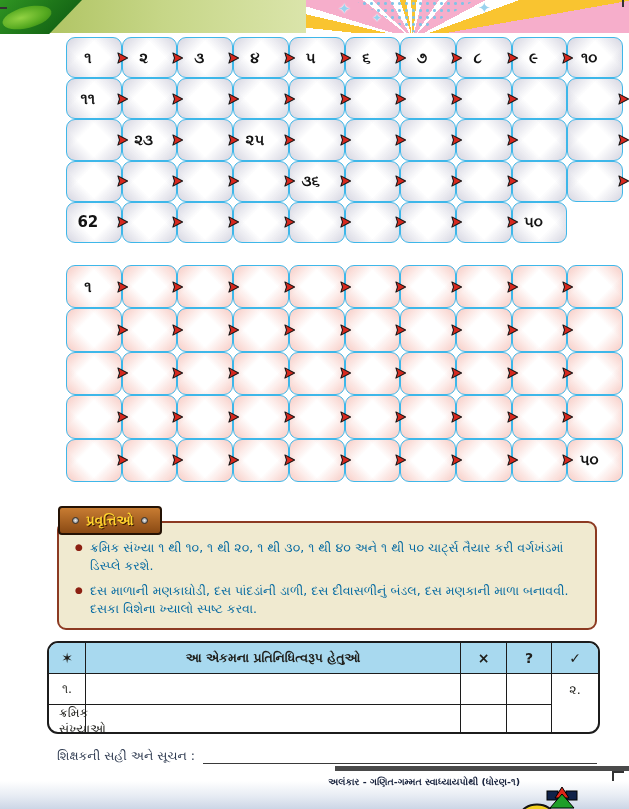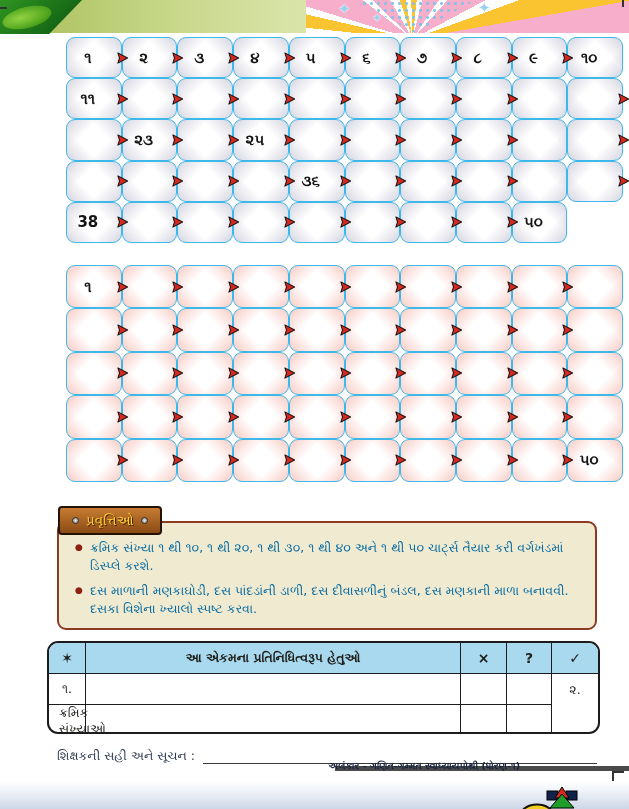--- a/index.html
+++ b/index.html
@@ -61,21 +61,21 @@
     linear-gradient(315deg,rgba(234,112,92,.36),transparent 33%);}
   .num{padding-right:12px;}
   .arrow{position:absolute;right:-8px;top:50%;transform:translateY(-50%);
     z-index:5;line-height:0;}
 
   
   .activities{position:absolute;left:57px;top:521px;width:540px;height:109px;
     background:#f0ead0;border:2.5px solid #8c3a22;border-radius:9px;box-sizing:border-box;}
   .act-sign{position:absolute;left:-1px;top:-17px;height:25px;padding:0 12px;
     background:linear-gradient(#c87c32,#8a4a14);border:2px solid #241204;border-radius:4px;
-    color:#ffd22e;font-weight:normal;font-size:13.5px;display:flex;align-items:center;gap:7px;
+    color:#ffd22e;font-weight:bold;font-size:13.5px;display:flex;align-items:center;gap:7px;
     text-shadow:1px 1px 0 #3a1c04;}
   .screw{width:5px;height:5px;border-radius:50%;flex:0 0 auto;
     background:radial-gradient(#eeeeee,#777777);border:1px solid #333;}
   .act-list{margin:16px 8px 0 16px;padding:0;list-style:none;
     font-size:12.5px;color:#0369a1;line-height:1.45;}
   .act-list li{padding-left:15px;position:relative;margin-bottom:7px;}
   .act-list li::before{content:"●";position:absolute;left:0;top:2px;color:#8c2012;font-size:9px;}
 
   
   .otable{position:absolute;left:47px;top:641px;width:553px;height:93px;box-sizing:border-box;
@@ -92,21 +92,21 @@
 
   
   .signature{position:absolute;left:57px;top:748px;width:540px;display:flex;
     align-items:flex-end;font-size:12.5px;color:#2e3a50;justify-content:flex-end;}
   .sig-line{flex:1;border-bottom:1.5px solid #3a3a3a;margin-left:8px;height:14px;}
 
   
   .bottom-band{position:absolute;left:0;right:0;bottom:0;height:28px;
     background:linear-gradient(#ffffff 0%,#e6ebf3 55%,#ccd6e6 100%);}
   .dark-bar{position:absolute;left:335px;top:766px;width:294px;height:5px;background:#4a4a4a;}
-  .footer-text{position:absolute;right:109px;top:760px;width:230px;font-size:9.5px;
+  .footer-text{position:absolute;right:109px;top:776px;width:230px;font-size:9.5px;
     font-weight:bold;color:#16213c;text-align:right;}
   .badge{position:absolute;left:519px;top:803px;line-height:0;font-style:italic;}
   .logo{position:absolute;left:545px;top:786px;line-height:0;}
 </style>
 </head>
 <body>
 
 <div class="page">
 
   <div class="header-band">
@@ -351,21 +351,21 @@
       <div class="cell c-gray">
         <span class="num"></span>
       </div>
       <div class="cell c-gray">
         <span class="num"></span>
         <span class="arrow"><svg viewBox="0 0 14 14" width="13" height="13">
             <polygon points="2,1.5 12.5,7 2,12.5 3.8,7" fill="#d6281e" stroke="#141414" stroke-width="1.1" stroke-linejoin="round"></polygon>
           </svg></span>
       </div>
       <div class="cell c-gray">
-        <span class="num">38</span>
+        <span class="num">62</span>
         <span class="arrow"><svg viewBox="0 0 14 14" width="13" height="13">
             <polygon points="2,1.5 12.5,7 2,12.5 3.8,7" fill="#d6281e" stroke="#141414" stroke-width="1.1" stroke-linejoin="round"></polygon>
           </svg></span>
       </div>
       <div class="cell c-gray">
         <span class="num"></span>
         <span class="arrow"><svg viewBox="0 0 14 14" width="13" height="13">
             <polygon points="2,1.5 12.5,7 2,12.5 3.8,7" fill="#d6281e" stroke="#141414" stroke-width="1.1" stroke-linejoin="round"></polygon>
           </svg></span>
       </div>

